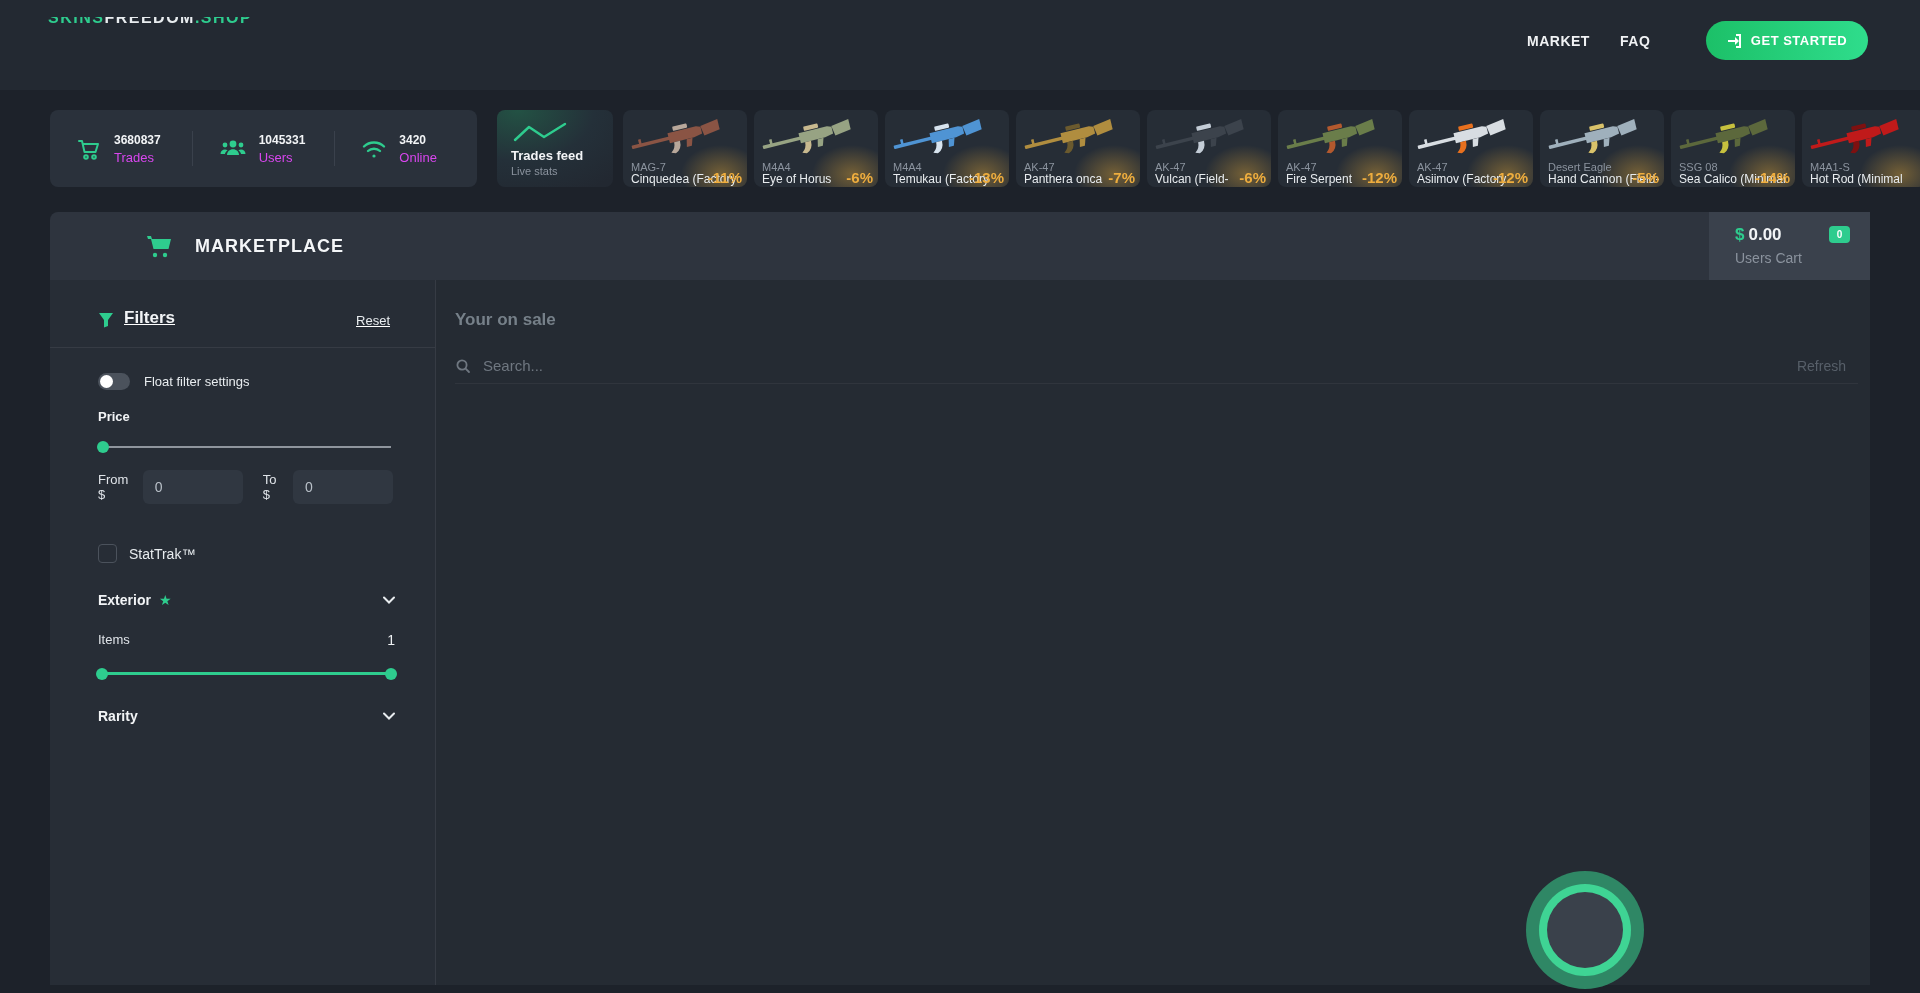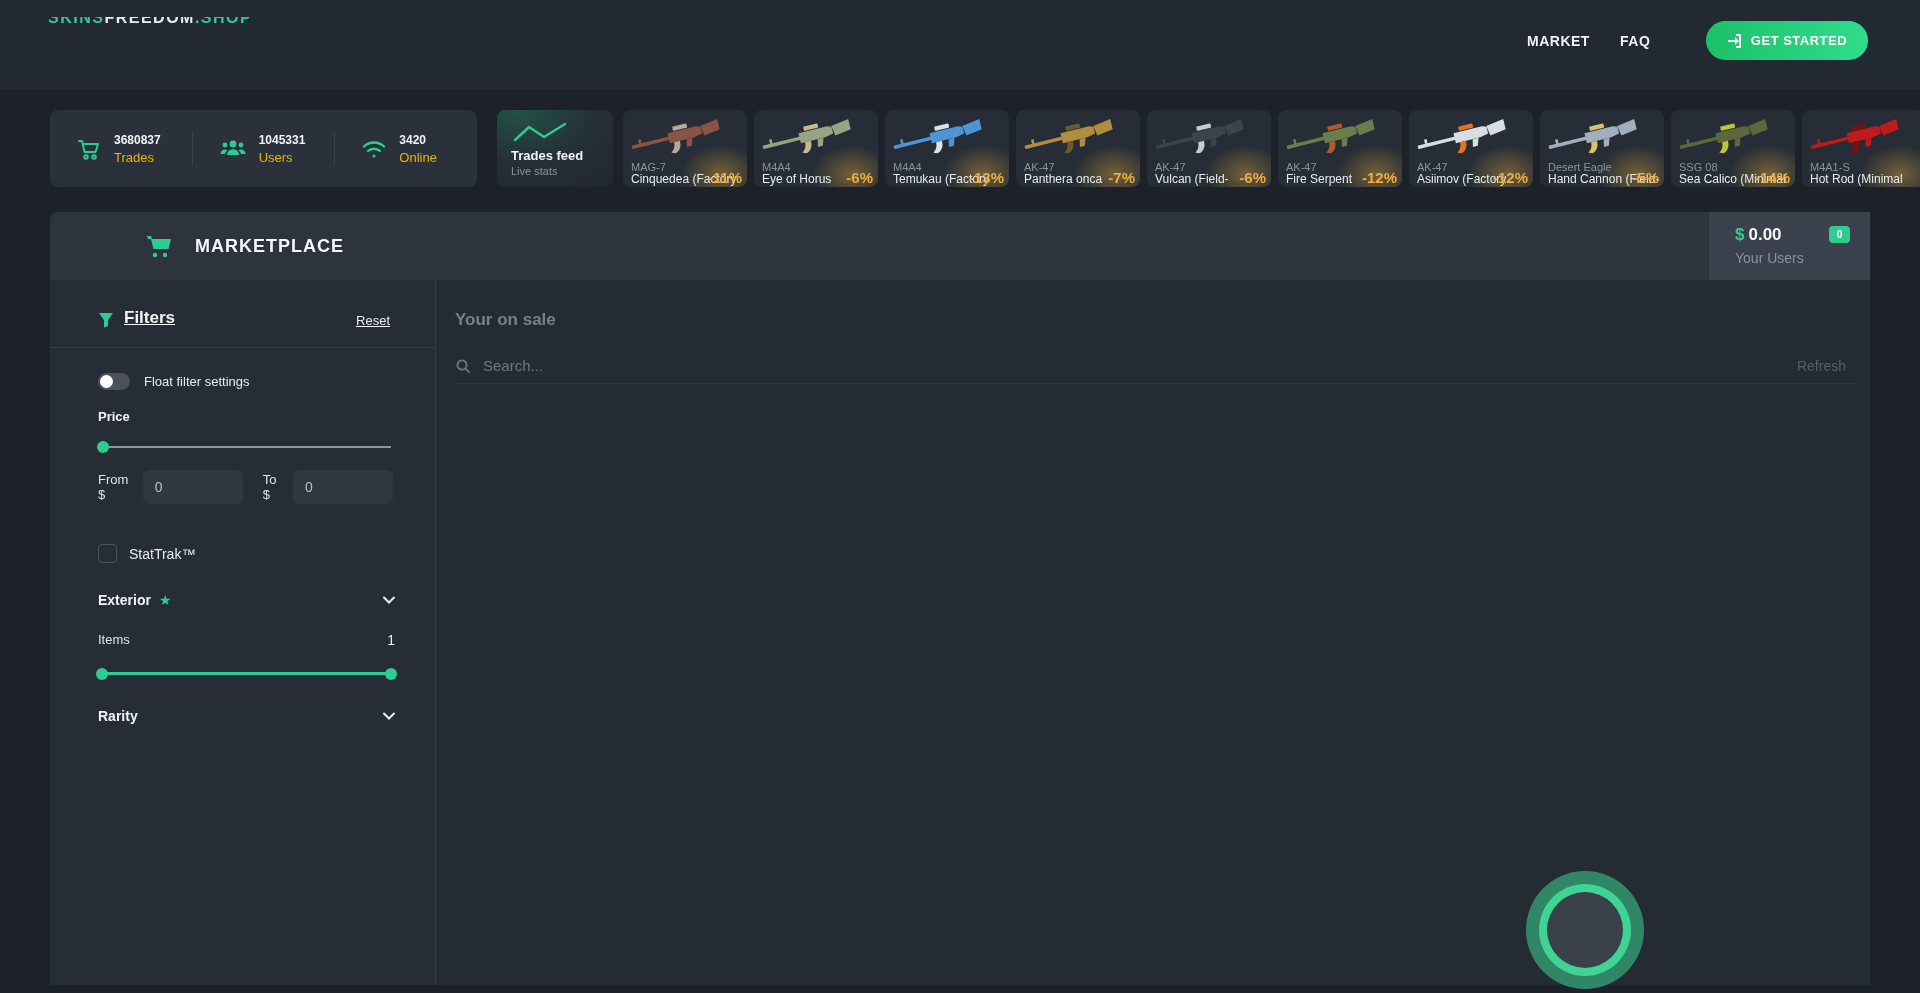--- a/index.html
+++ b/index.html
@@ -17,21 +17,21 @@
        background:linear-gradient(90deg,#1cc068,#2fdd8c);color:#fff;font-weight:bold;font-size:13px;
        letter-spacing:.5px;display:flex;align-items:center;justify-content:center;gap:8px;cursor:pointer;
        font-family:"Liberation Sans",sans-serif;}
 
   
   .stats-card{position:absolute;left:50px;top:110px;width:427px;height:77px;background:#2a313b;border-radius:8px;
               display:flex;align-items:center;}
   .stat{flex:1;display:flex;align-items:center;gap:12px;padding-left:26px;}
   .stat+.stat{border-left:1px solid #3a414c;}
   .stat-val{font-size:12px;font-weight:bold;color:#f2f4f6;line-height:19px;}
-  .stat-lbl{font-size:13px;color:#eab308;line-height:16px;}
+  .stat-lbl{font-size:13px;color:#d946ef;line-height:16px;}
 
   .feed-card{position:absolute;left:497px;top:110px;width:116px;height:77px;border-radius:8px;cursor:pointer;
              background:radial-gradient(120% 120% at 18% 0%, #235244 0%, #243039 55%, #222831 100%);
              padding:0;}
   .feed-icon{position:absolute;left:14px;top:10px;}
   .feed-title{position:absolute;left:14px;top:38px;font-size:13px;font-weight:bold;color:#f2f4f6;}
   .feed-sub{position:absolute;left:14px;top:55px;font-size:11px;color:#8b939e;}
 
   
   .cards-row{position:absolute;left:623px;top:110px;width:1297px;height:77px;display:flex;gap:7px;overflow:hidden;}
@@ -420,21 +420,21 @@
             <circle cx="10" cy="22" r="2.2"></circle>
             <circle cx="20" cy="22" r="2.2"></circle>
         </svg>
       </span>
       <span class="mkt-title">MARKETPLACE</span>
     </div>
     <div class="cart-box">
       <div class="cart-amt">
         <span class="cur">$</span><span>0.00</span>
       </div>
-      <div class="cart-lbl">Your Users</div>
+      <div class="cart-lbl">Users Cart</div>
       <div class="cart-badge">0</div>
     </div>
   </div>
 
   <div class="main">
 
     <aside class="sidebar">
       <div class="flt-head">
         <span>
           <svg width="16" height="16" viewBox="0 0 16 16">

